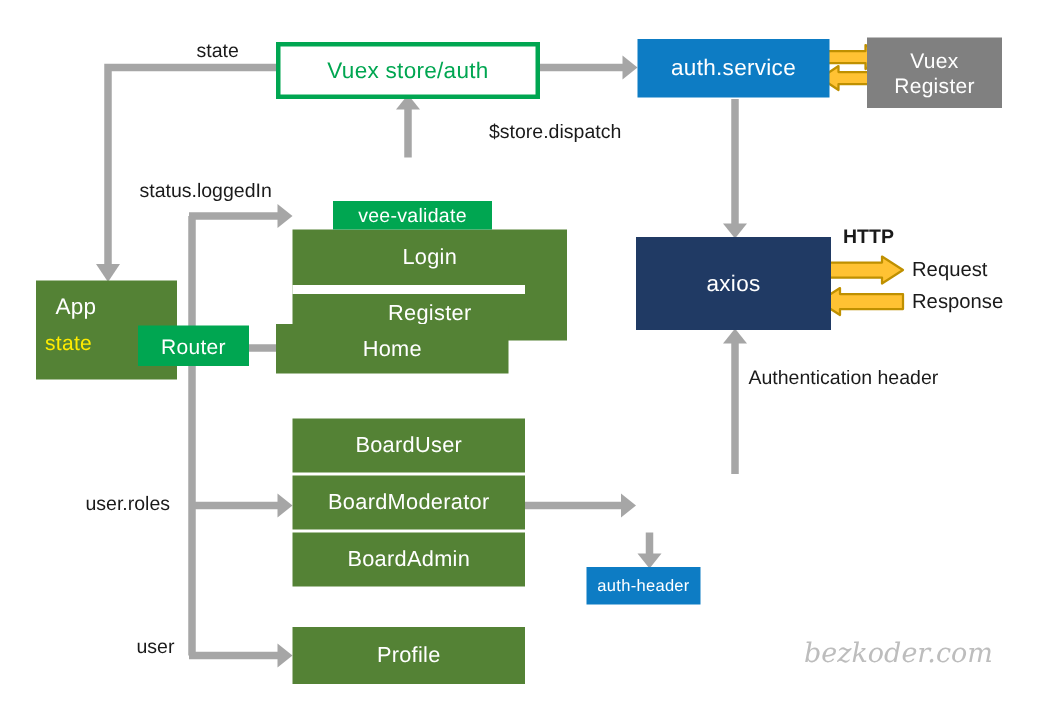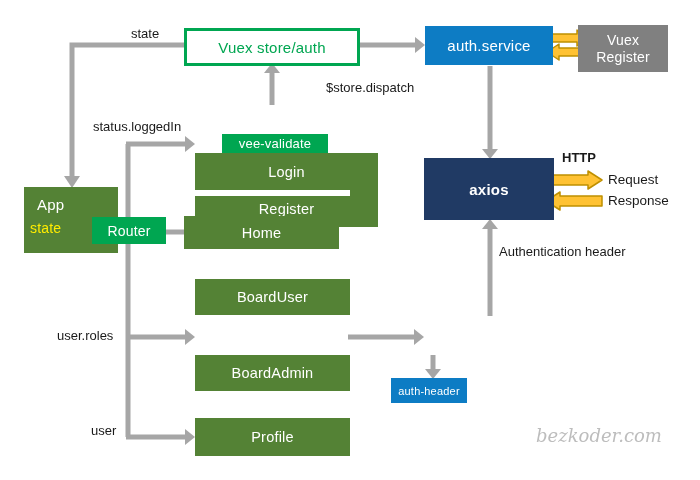--- a/index.html
+++ b/index.html
@@ -32,21 +32,21 @@
   .app-box { left:24px; top:187px; width:94px; height:66px; flex-direction:column;
     align-items:flex-start; justify-content:flex-start; padding:9px 0 0 13px; font-size:15px; }
   .app-state { color:#ffec00; font-size:14px; margin:7px 0 0 -7px; }
   .router-box { left:92px; top:217px; width:74px; height:27px; font-weight:normal;
     font-size:14px; z-index:3;justify-content:center; }
   .home-box { left:184px; top:216px; width:155px; height:33px; }
   .board-user-box { left:195px; top:279px; width:155px; height:36px; }
   .board-moderator-box { left:195px; top:317px; width:155px; height:36px; }
   .board-admin-box { left:195px; top:355px; width:155px; height:36px; }
   .profile-box { left:195px; top:418px; width:155px; height:38px; }
-  .axios-box { left:424px; top:158px; width:130px; height:62px; font-weight:bold; font-size:15px; }
+  .axios-box { left:424px; top:158px; width:130px; height:62px; font-weight:normal; font-size:15px; }
   .user-service-box { left:424px; top:317px; width:129px; height:38px; font-size:15px; }
   .auth-header-box { left:391px; top:378px; width:76px; height:25px; font-size:11px; }
 
   .lbl { position:absolute; color:#1a1a1a; font-size:13px; z-index:2; white-space:nowrap; }
   .lbl-state { left:131px; top:26px; }
   .lbl-dispatch { left:283px; top:80px;margin-left:43px; }
   .lbl-loggedin { left:93px; top:119px; }
   .lbl-roles { left:57px; top:328px; }
   .lbl-user { left:91px; top:423px; }
   .lbl-authheader { left:499px; top:244px; }
@@ -141,20 +141,23 @@
   </div>
 
   <div class="box dark-green home-box">
     <span>Home</span>
   </div>
 
   <div class="box dark-green board-user-box">
     <span>BoardUser</span>
   </div>
 
+  <div class="box dark-green board-moderator-box">
+    <span>BoardModerator</span>
+  </div>
 
   <div class="box dark-green board-admin-box">
     <span>BoardAdmin</span>
   </div>
 
   <div class="box dark-green profile-box">
     <span>Profile</span>
   </div>
 
   <div class="box navy axios-box">

